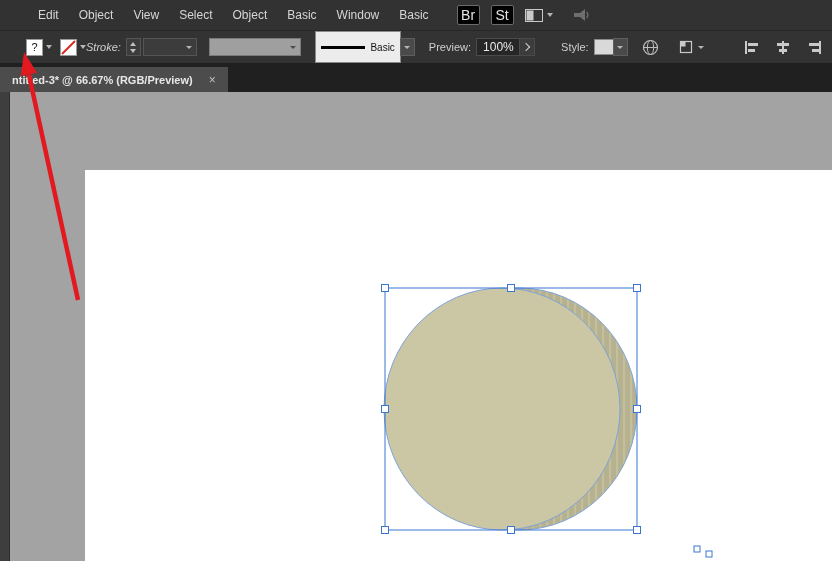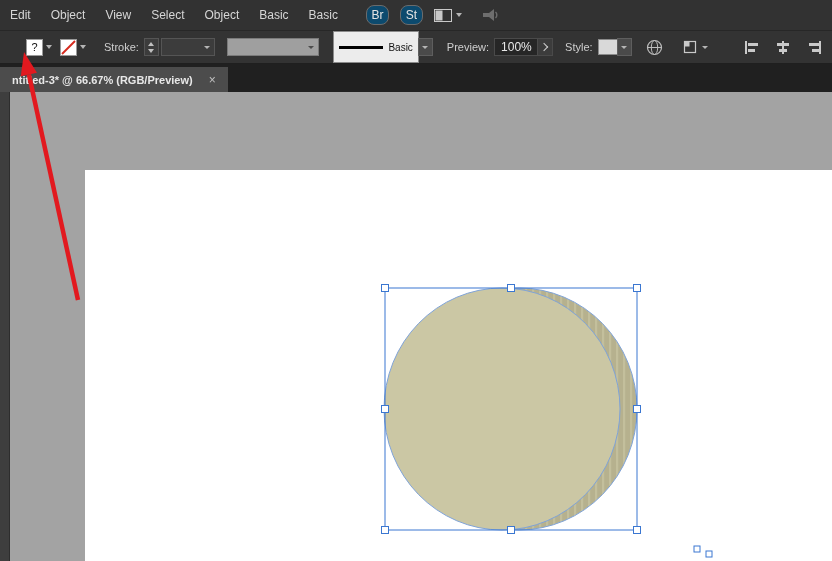--- a/index.html
+++ b/index.html
@@ -4,27 +4,27 @@
 <style>
   html,body{margin:0;padding:0;}
   body{
     width:832px;height:561px;position:relative;overflow:hidden;
     background:#2b2b2b;font-family:"Liberation Sans",sans-serif;
     -webkit-font-smoothing:antialiased;
   }
   
   .menubar{
     height:30px;background:#323232;display:flex;align-items:center;
-    color:#d6d6d6;font-size:12px;padding-left:0;box-sizing:border-box;
+    color:#d6d6d6;font-size:12px;padding-left:28px;box-sizing:border-box;
   }
   .menu-item{padding:0 10px;height:100%;display:flex;align-items:center;cursor:default;}
   .menu-icons{margin-left:18px;display:flex;align-items:center;gap:11px;}
   .mini-btn{
-    width:21px;height:18px;background:#0c4a6e;border:1px solid #6b6b6b;border-radius:8px;
-    color:#e3e3e3;font-size:12px;display:flex;align-items:center;justify-content:center;
+    width:21px;height:18px;background:#000000;border:1px solid #6b6b6b;border-radius:2px;
+    color:#e3e3e3;font-size:14px;display:flex;align-items:center;justify-content:center;
   }
   .layout-group{display:flex;align-items:center;gap:4px;}
   .chev{width:0;height:0;border-left:3.5px solid transparent;border-right:3.5px solid transparent;border-top:4px solid #b5b5b5;}
   .chev.sm{border-left-width:3px;border-right-width:3px;border-top-width:3.5px;}
   
   .controlbar{
     height:34px;background:#333;border-top:1px solid #272727;border-bottom:1px solid #1f1f1f;
     display:flex;align-items:center;color:#cfcfcf;font-size:11px;
     padding-left:26px;box-sizing:border-box;
   }
@@ -61,21 +61,21 @@
     display:flex;align-items:center;justify-content:center;margin-left:-1px;
   }
   .opacity-box{
     margin-left:5px;width:44px;height:18px;background:#262626;border:1px solid #4a4a4a;box-sizing:border-box;
     color:#e8e8e8;font-size:12px;display:flex;align-items:center;padding-left:6px;
   }
   .rchev-btn{width:16px;height:18px;display:flex;align-items:center;justify-content:center;background:#3c3c3c;border:1px solid #4a4a4a;margin-left:-1px;box-sizing:border-box;}
   .rchev{width:5px;height:5px;border-top:1.6px solid #d0d0d0;border-right:1.6px solid #d0d0d0;transform:rotate(45deg);margin-left:-2px;}
   .style-dd{margin-left:5px;display:flex;align-items:center;}
   .style-swatch{width:20px;height:16px;background:#d9d9d9;border:1px solid #8a8a8a;box-sizing:border-box;}
-  .ml14{margin-left:14px;} .ml12{margin-left:12px;} .ml18{margin-left:18px;} .ml8{margin-left:8px;} .ml20{margin-left:20px;}
+  .ml14{margin-left:14px;} .ml12{margin-left:26px;} .ml18{font-style:italic;} .ml8{margin-left:8px;} .ml20{margin-left:20px;}
   .align-group{margin-left:auto;display:flex;align-items:center;gap:15px;padding-right:10px;}
   
   .tabbar{height:28px;background:#202020;display:flex;align-items:flex-end;}
   .tab{
     height:25px;background:#4c4c4c;color:#e8e8e8;font-size:11px;font-weight:bold;
     display:flex;align-items:center;padding:0 12px;gap:16px;
   }
   .tab-close{color:#c0c0c0;font-size:12px;font-weight:normal;}
   
   .main{position:relative;height:469px;background:#a3a3a3;overflow:hidden;}
@@ -87,20 +87,21 @@
 </head>
 <body>
 
 <div class="menubar">
   <span class="menu-item">Edit</span>
   <span class="menu-item">Object</span>
   <span class="menu-item">View</span>
   <span class="menu-item">Select</span>
   <span class="menu-item">Object</span>
   <span class="menu-item">Basic</span>
+  <span class="menu-item">Window</span>
   <span class="menu-item">Basic</span>
 
   <div class="menu-icons">
     <div class="mini-btn">Br</div>
     <div class="mini-btn">St</div>
     <div class="layout-group">
       <svg width="18" height="13">
         <rect x="0.5" y="0.5" width="17" height="12" fill="none" stroke="#c9c9c9"></rect>
         <rect x="1.5" y="1.5" width="7" height="10" fill="#c9c9c9"></rect>
       </svg>

